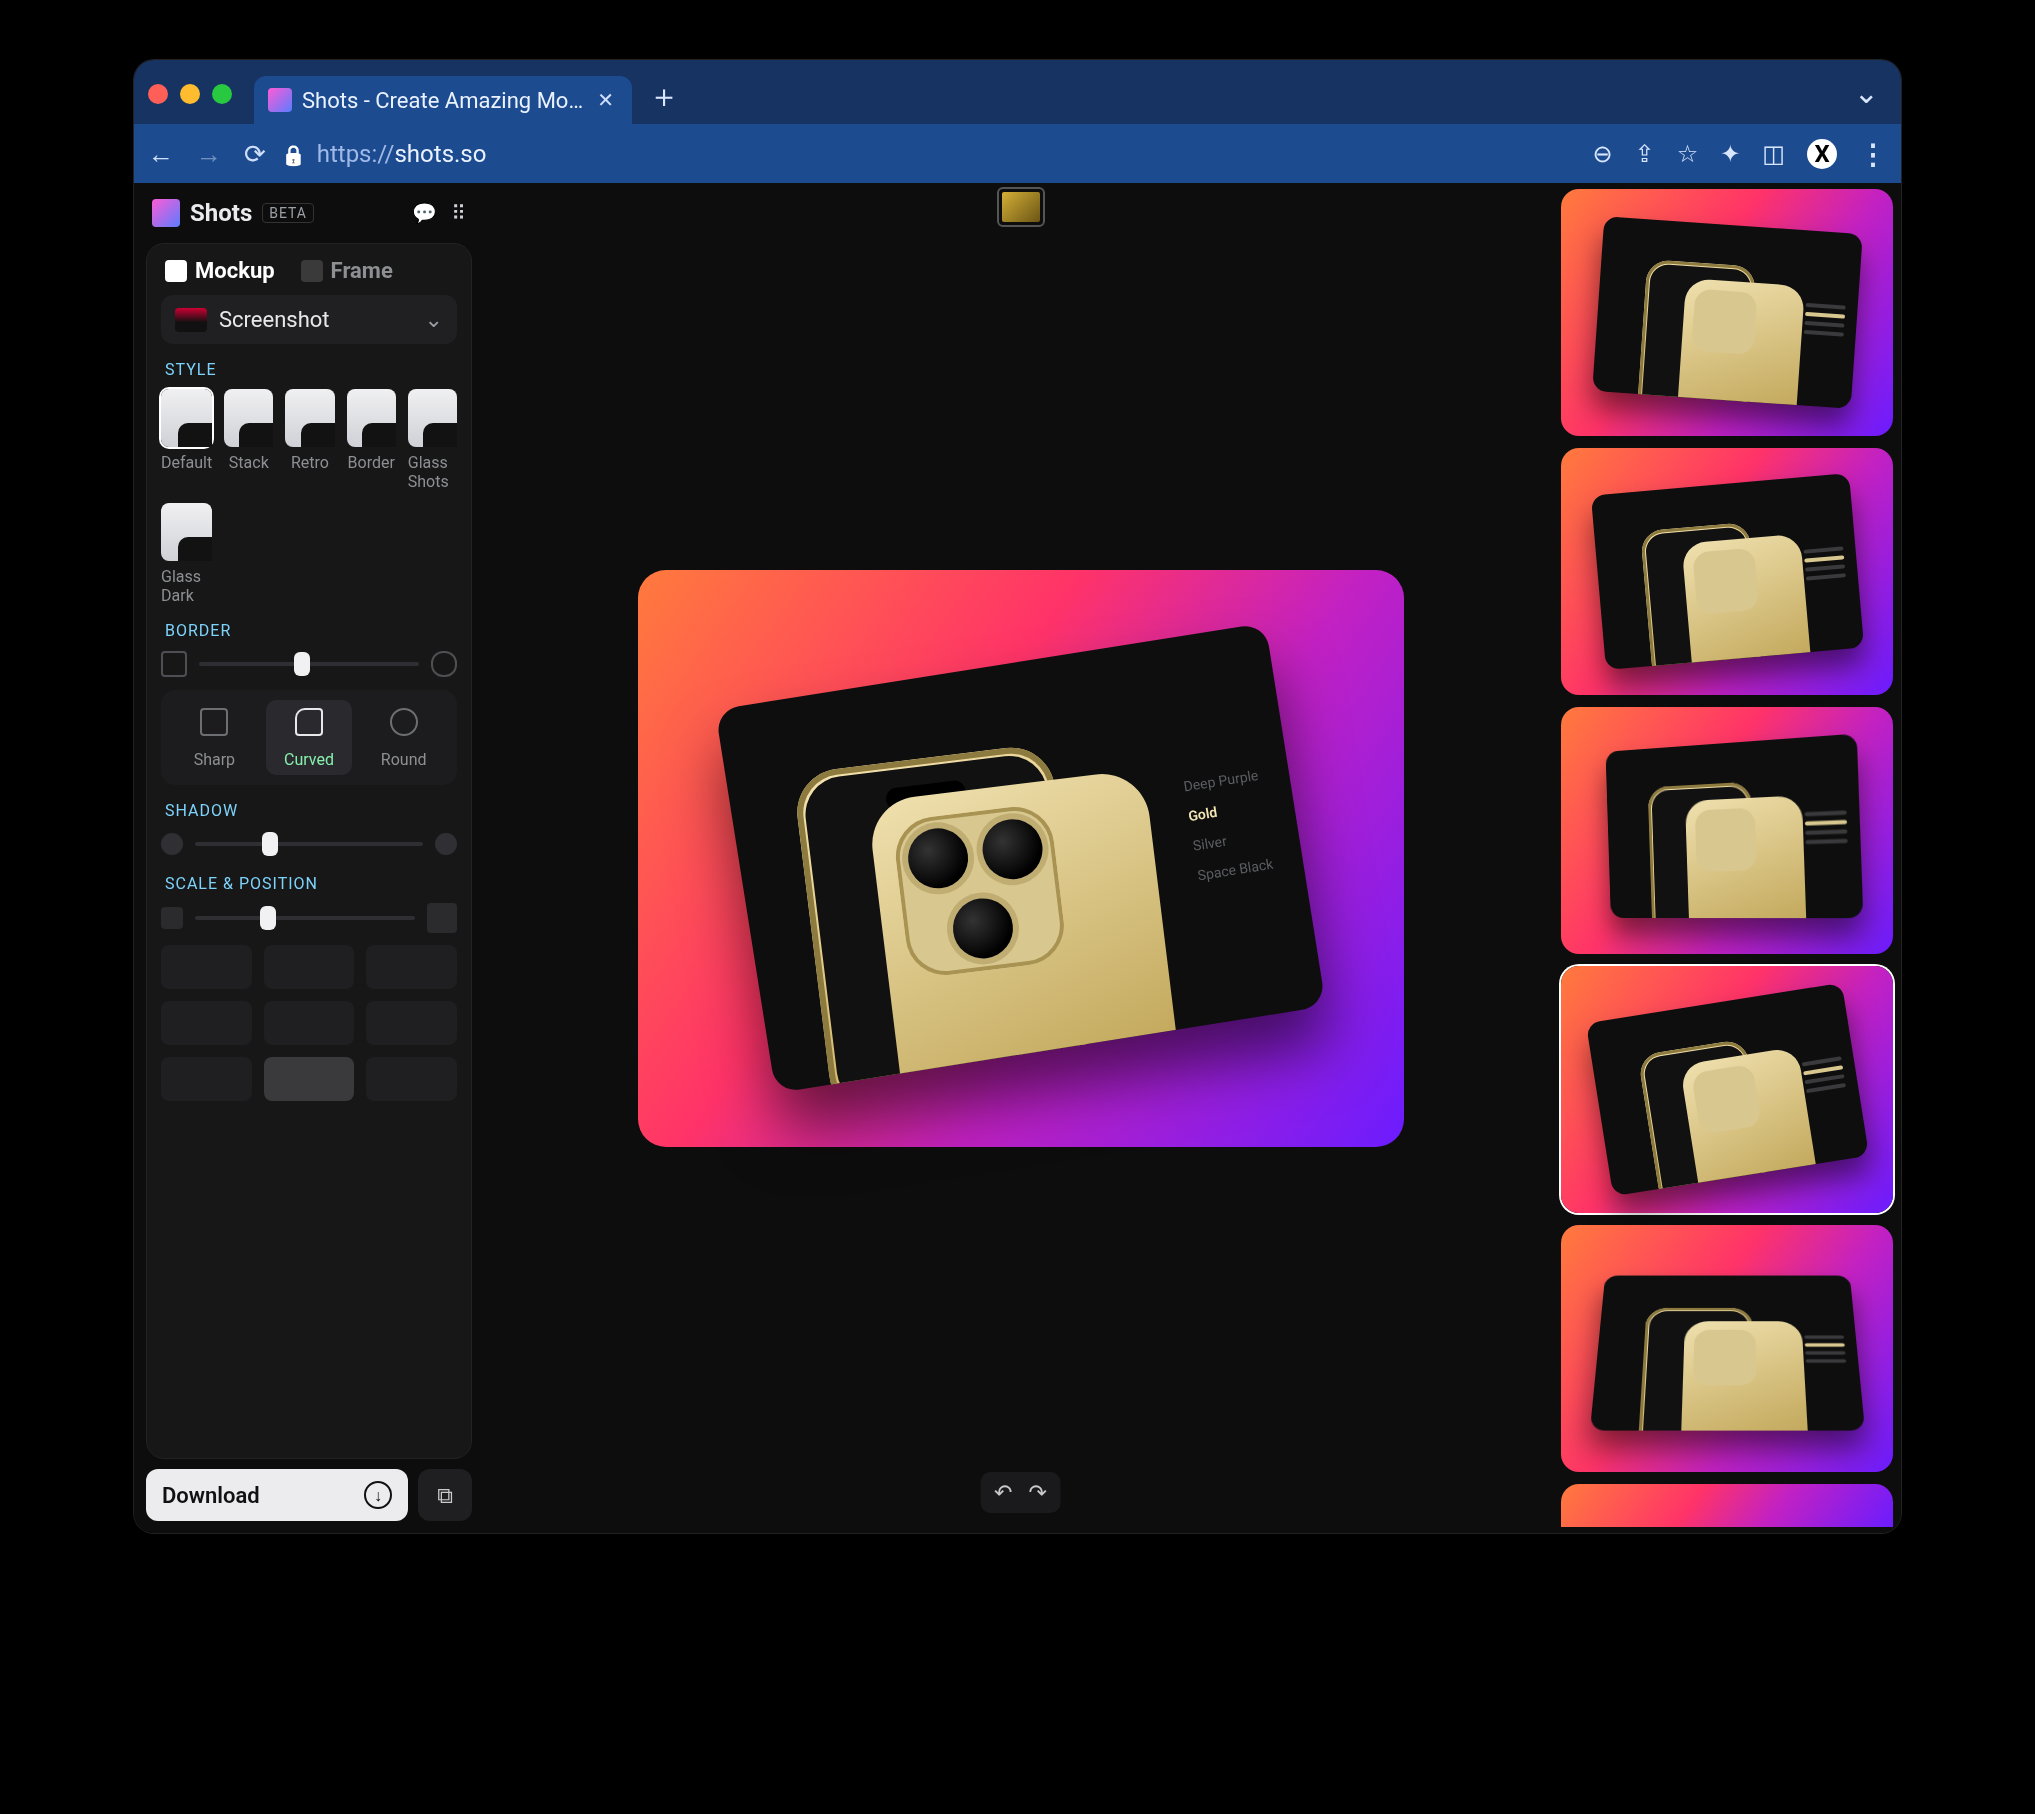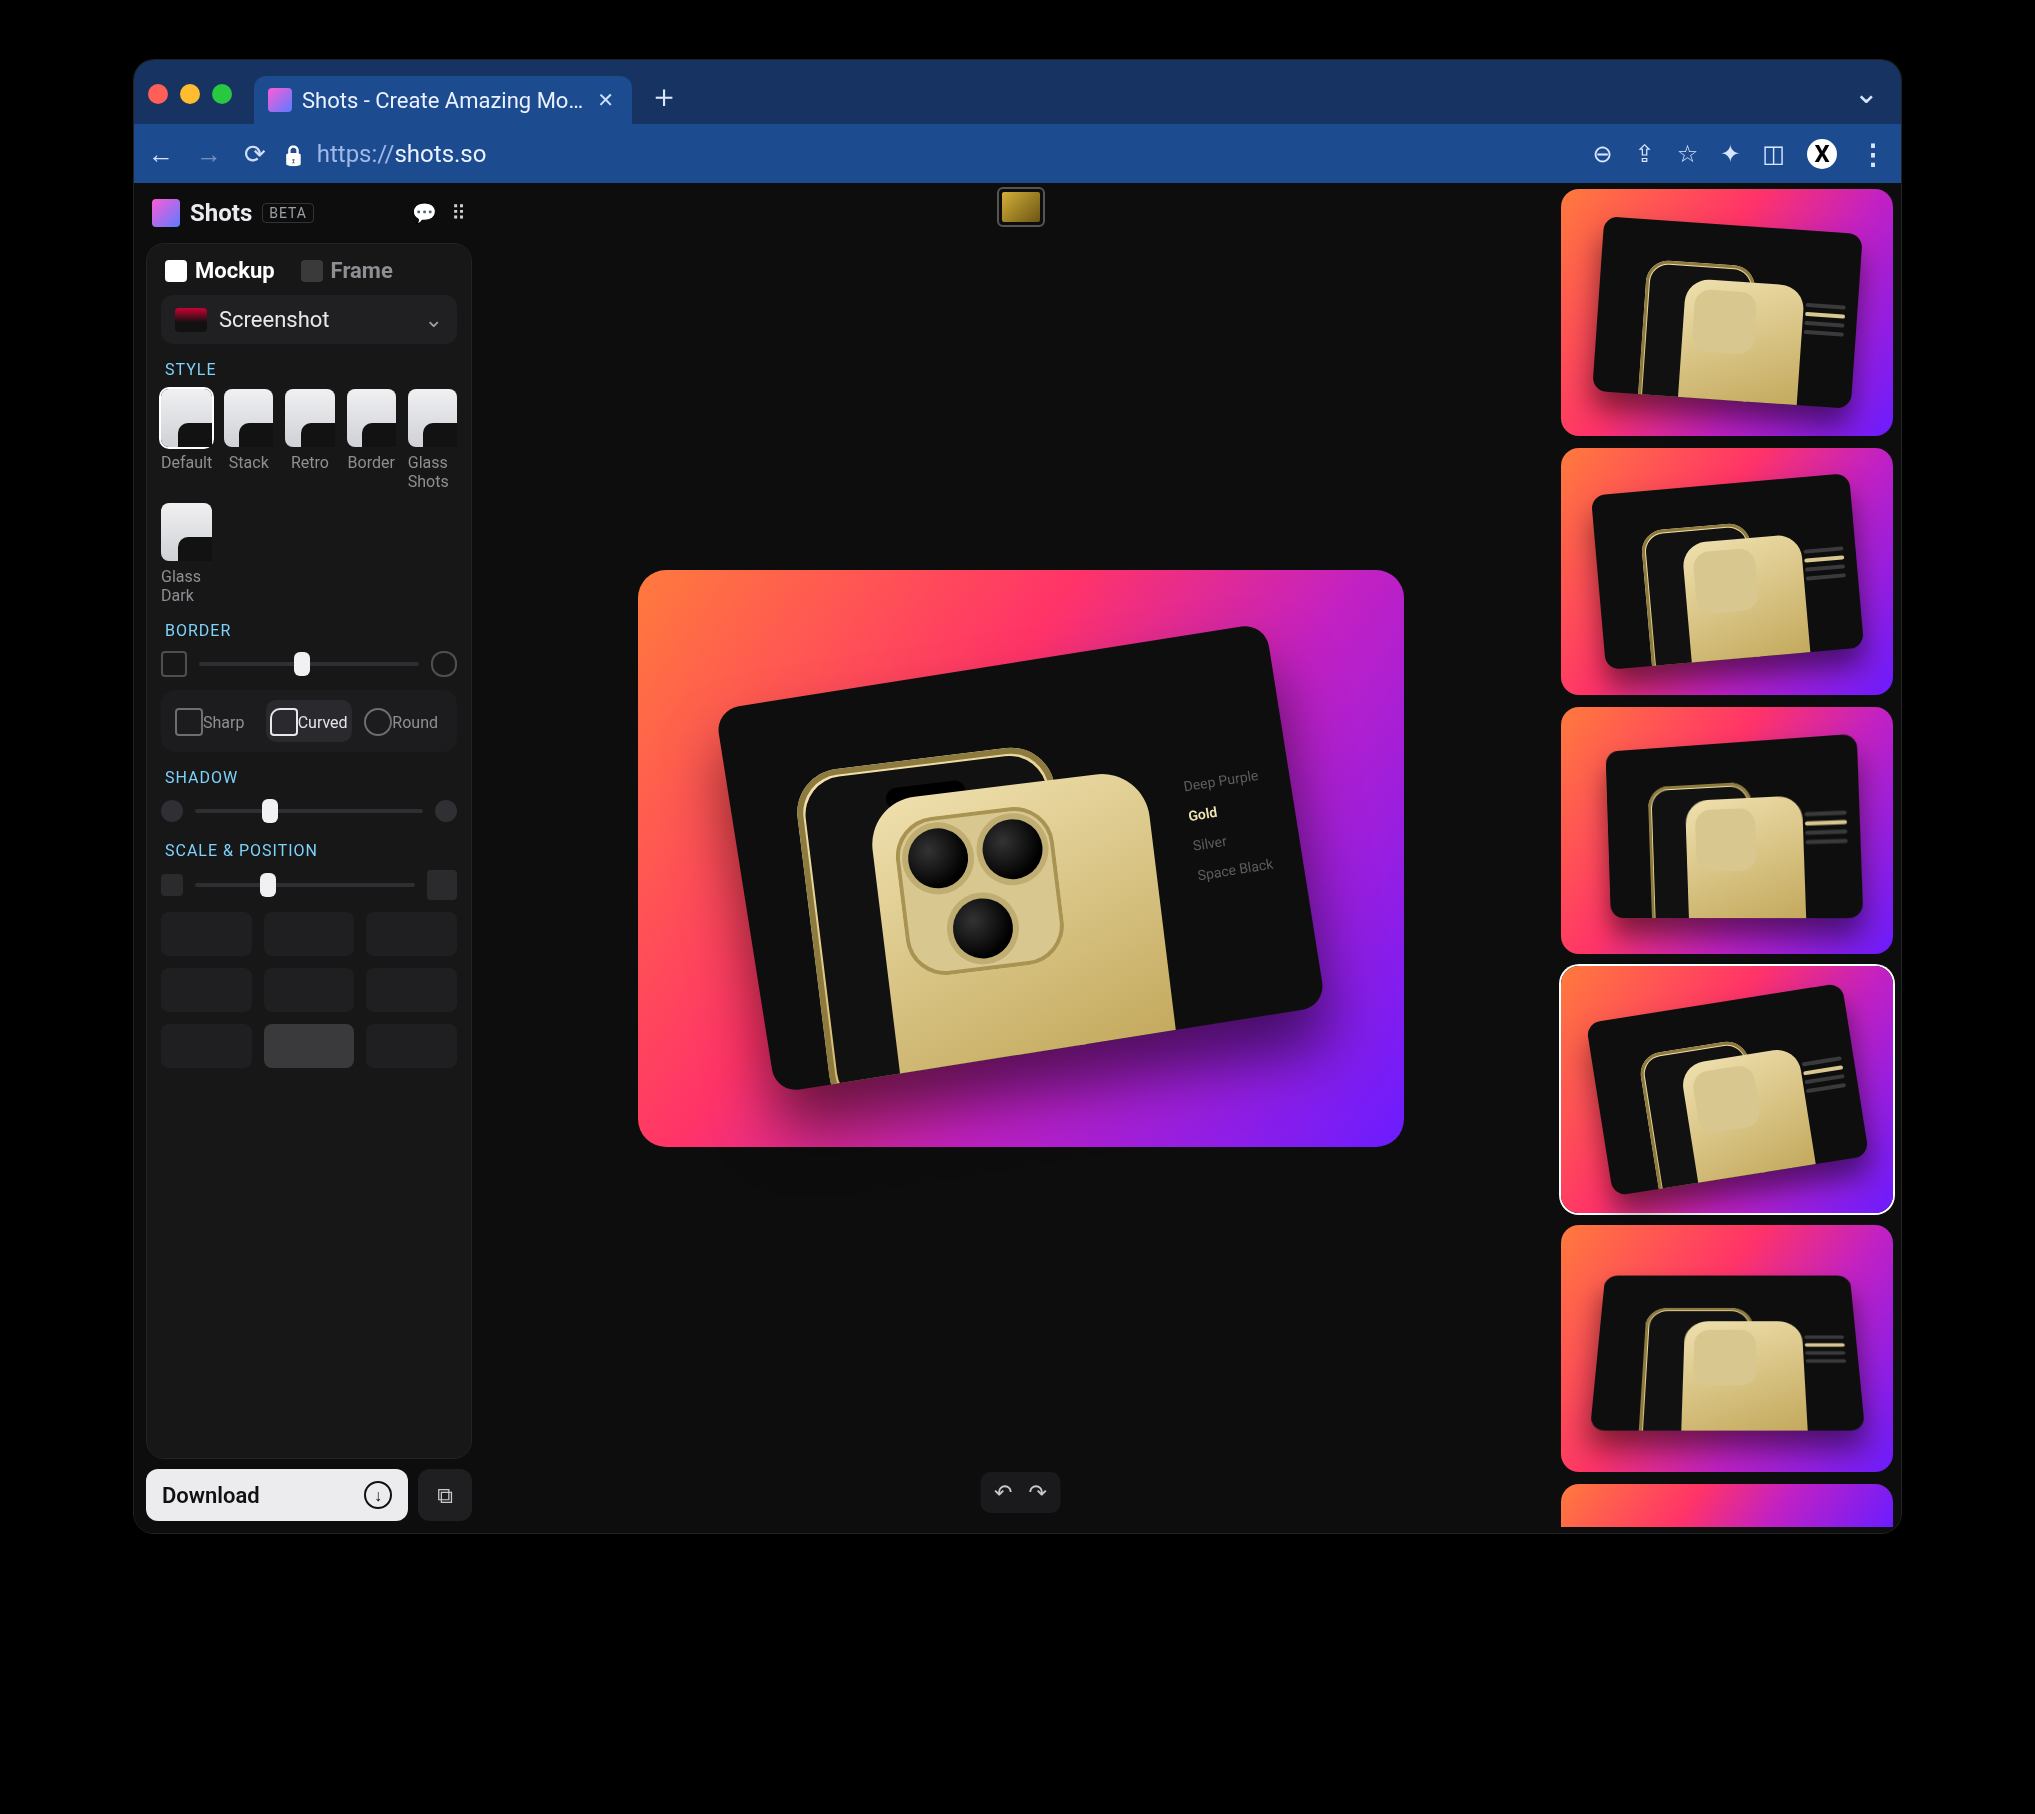--- a/index.html
+++ b/index.html
@@ -54,25 +54,25 @@
   .style-swatch::after{ content:""; position:absolute; right:0; bottom:0; width:34px; height:24px; background:#121212; border-top-left-radius:10px;}
   .style-item span { font-size:16px; color:#8d8f93; }
   
   .border-row{ display:flex; align-items:center; gap:12px; }
   .be-icon{ width:26px; height:26px; border:2px solid #5c5e62; border-radius:4px; opacity:.8;}
   .be-icon.round{ border-radius:12px;}
   .slider { flex:1; position:relative; height:28px; }
   .slider .track{ position:absolute; left:0; right:0; top:12px; height:4px; background:#2f2f33; border-radius:4px;}
   .slider .thumb{ position:absolute; top:2px; width:16px; height:24px; background:#f1f1f3; border-radius:6px;}
   .opt-group { background:#1c1c1e; border-radius:14px; display:flex; gap:8px; padding:10px; margin-top:12px;}
-  .opt { flex:1; display:flex; flex-direction:row; align-items:center; gap:0; padding:8px 4px 6px 4px; border-radius:10px;}
+  .opt { flex:1; display:flex; flex-direction:column; align-items:center; gap:14px; padding:8px 4px 6px 4px; border-radius:10px;}
   .opt .ic{ width:28px; height:28px; border:2px solid #6c6e72; border-radius:4px;}
   .opt span{ font-size:16px; color:#8d8f93;}
   .opt.active{ background:#2a2a2e; }
-  .opt.active span{ color:#e5e5e5;}
+  .opt.active span{ color:#86efac;}
   .opt.active .ic{ border-color:#e8e8ea; }
   .opt .ic.curved{ border-radius:10px 4px 4px 4px; }
   .opt .ic.round{ border-radius:50%; }
   .shadow-row{ display:flex; align-items:center; gap:12px;}
   .knob{ width:22px; height:22px; border-radius:50%; background:#303034;}
   .opt .sw{ width:28px; height:28px; border-radius:6px; background:#2b2b2e;}
   .opt.active .sw{ background:#474749;}
   .scale-row{ display:flex; align-items:center; gap:12px;}
   .sq{ width:22px; height:22px; border-radius:4px; background:#2b2b2e;}
   .pos-grid{ display:grid; grid-template-columns:repeat(3,1fr); gap:12px; margin-top:12px;}

